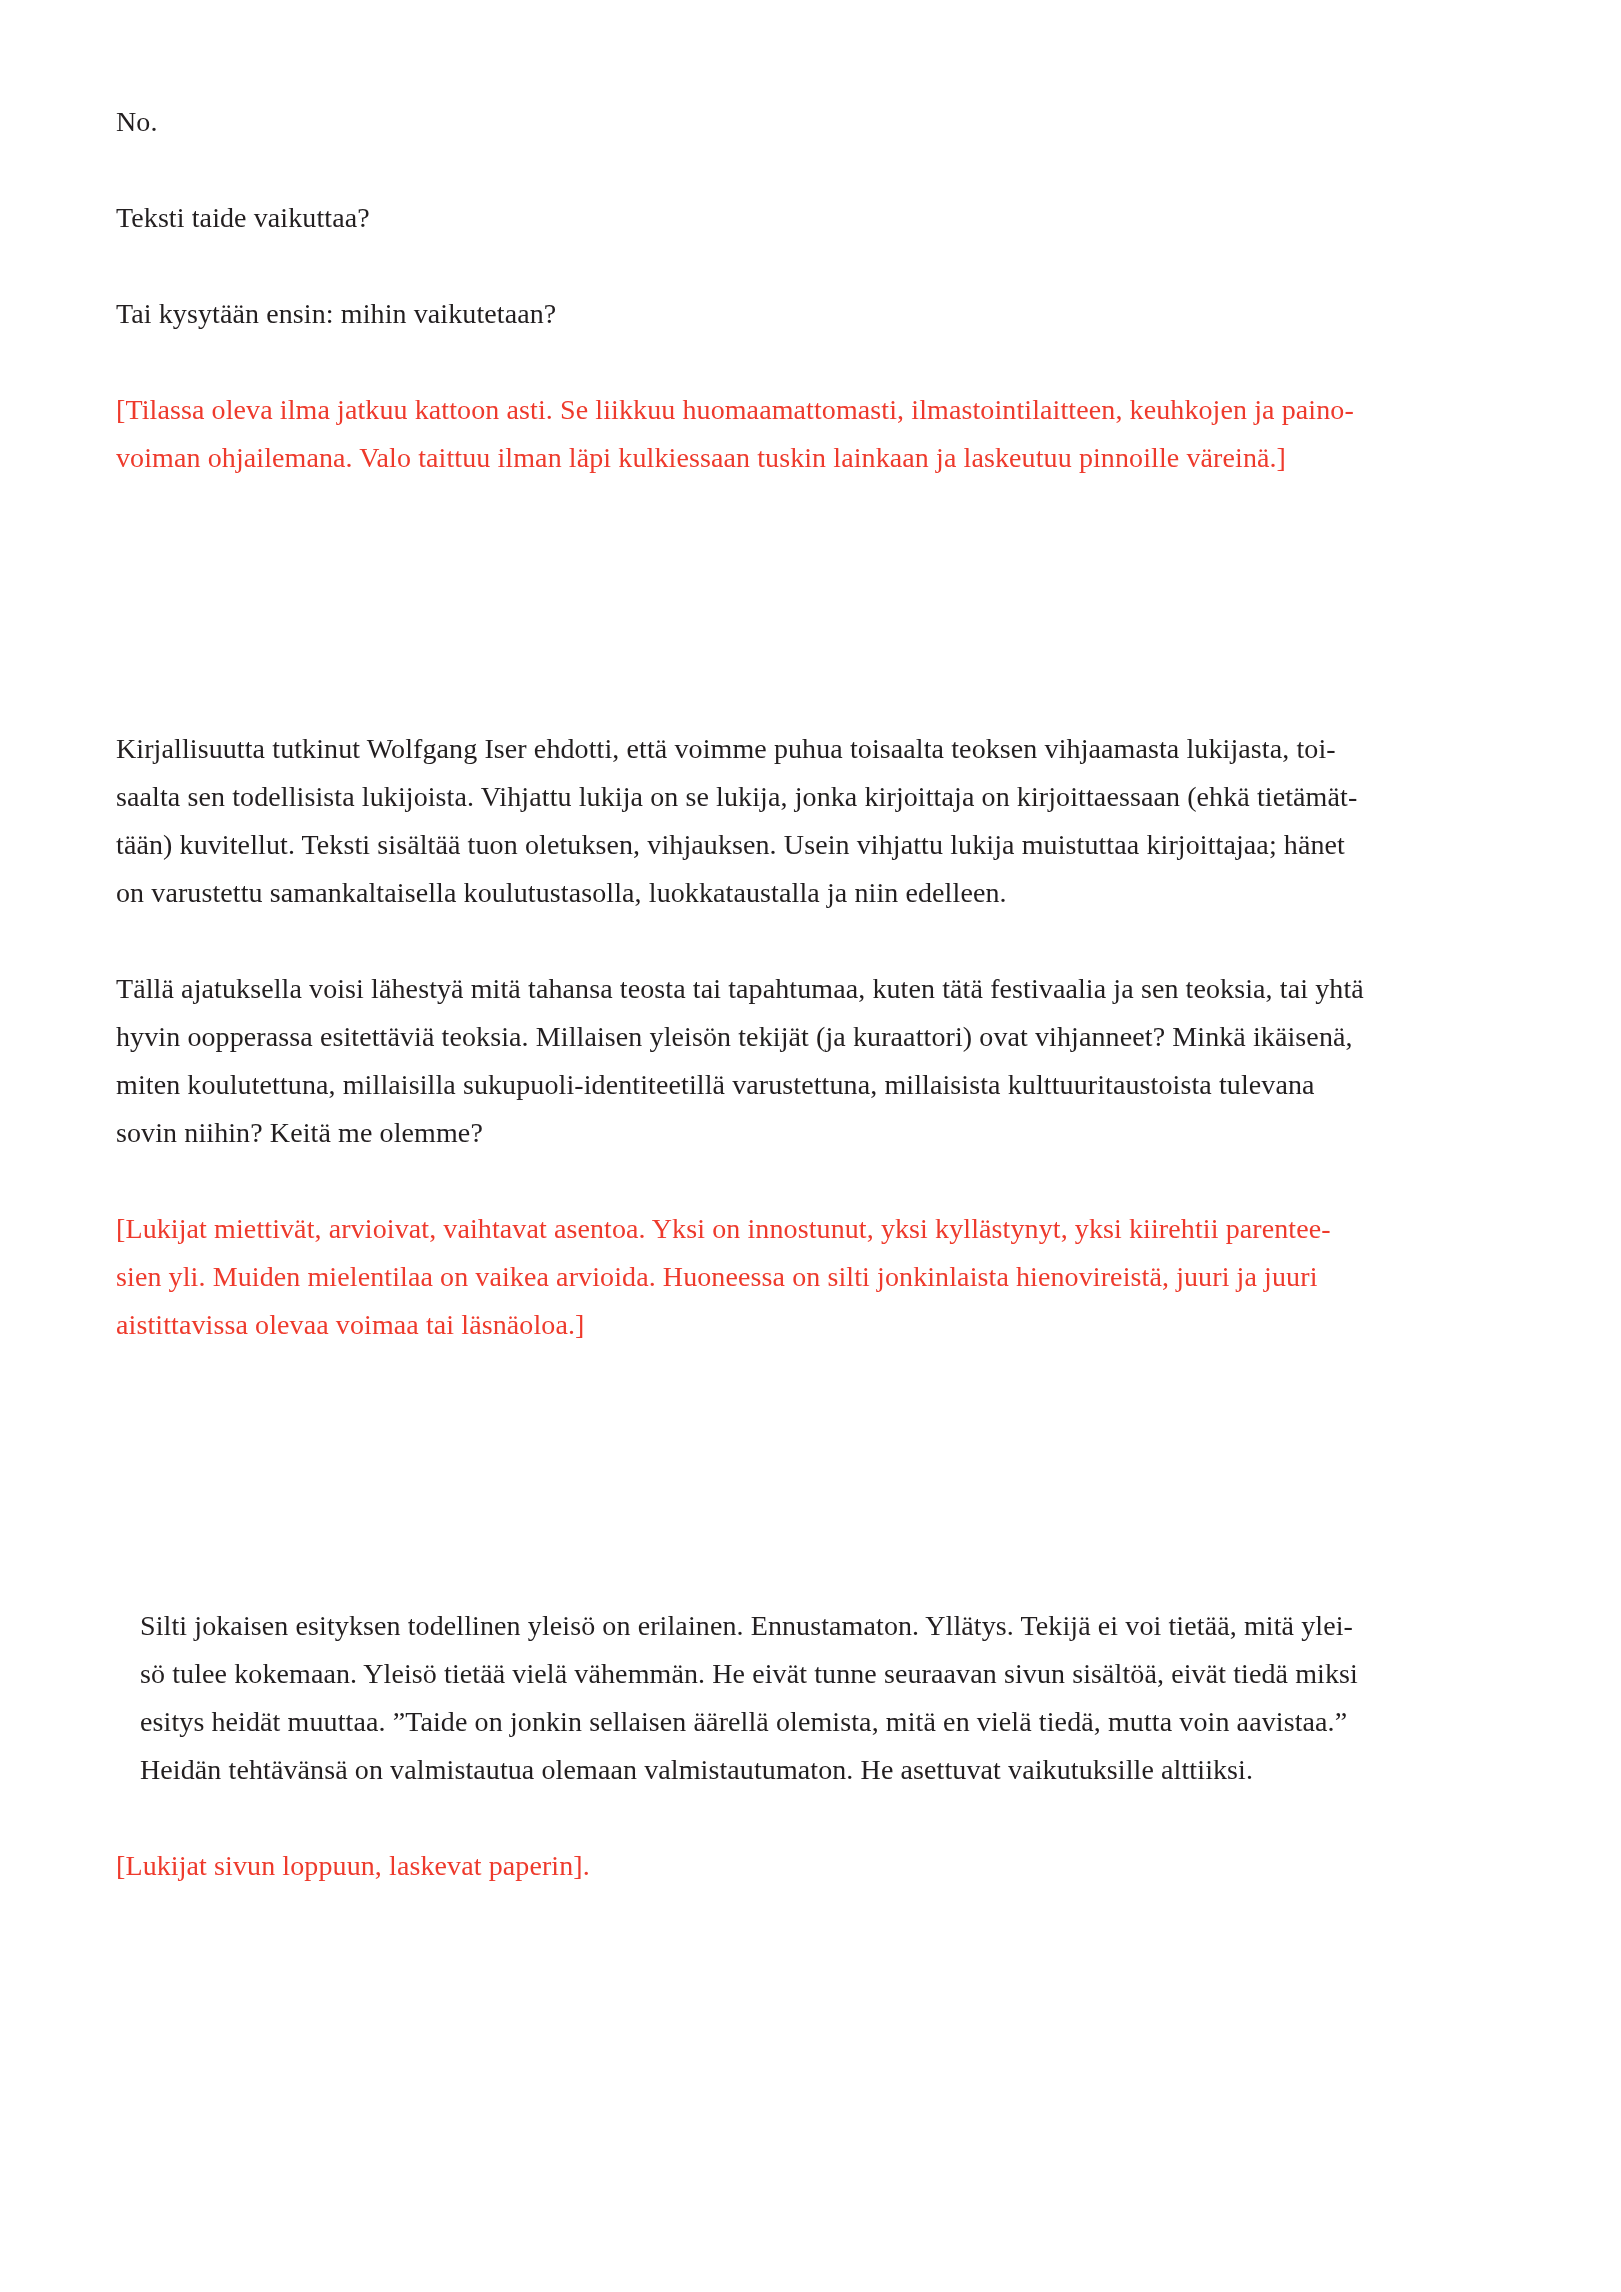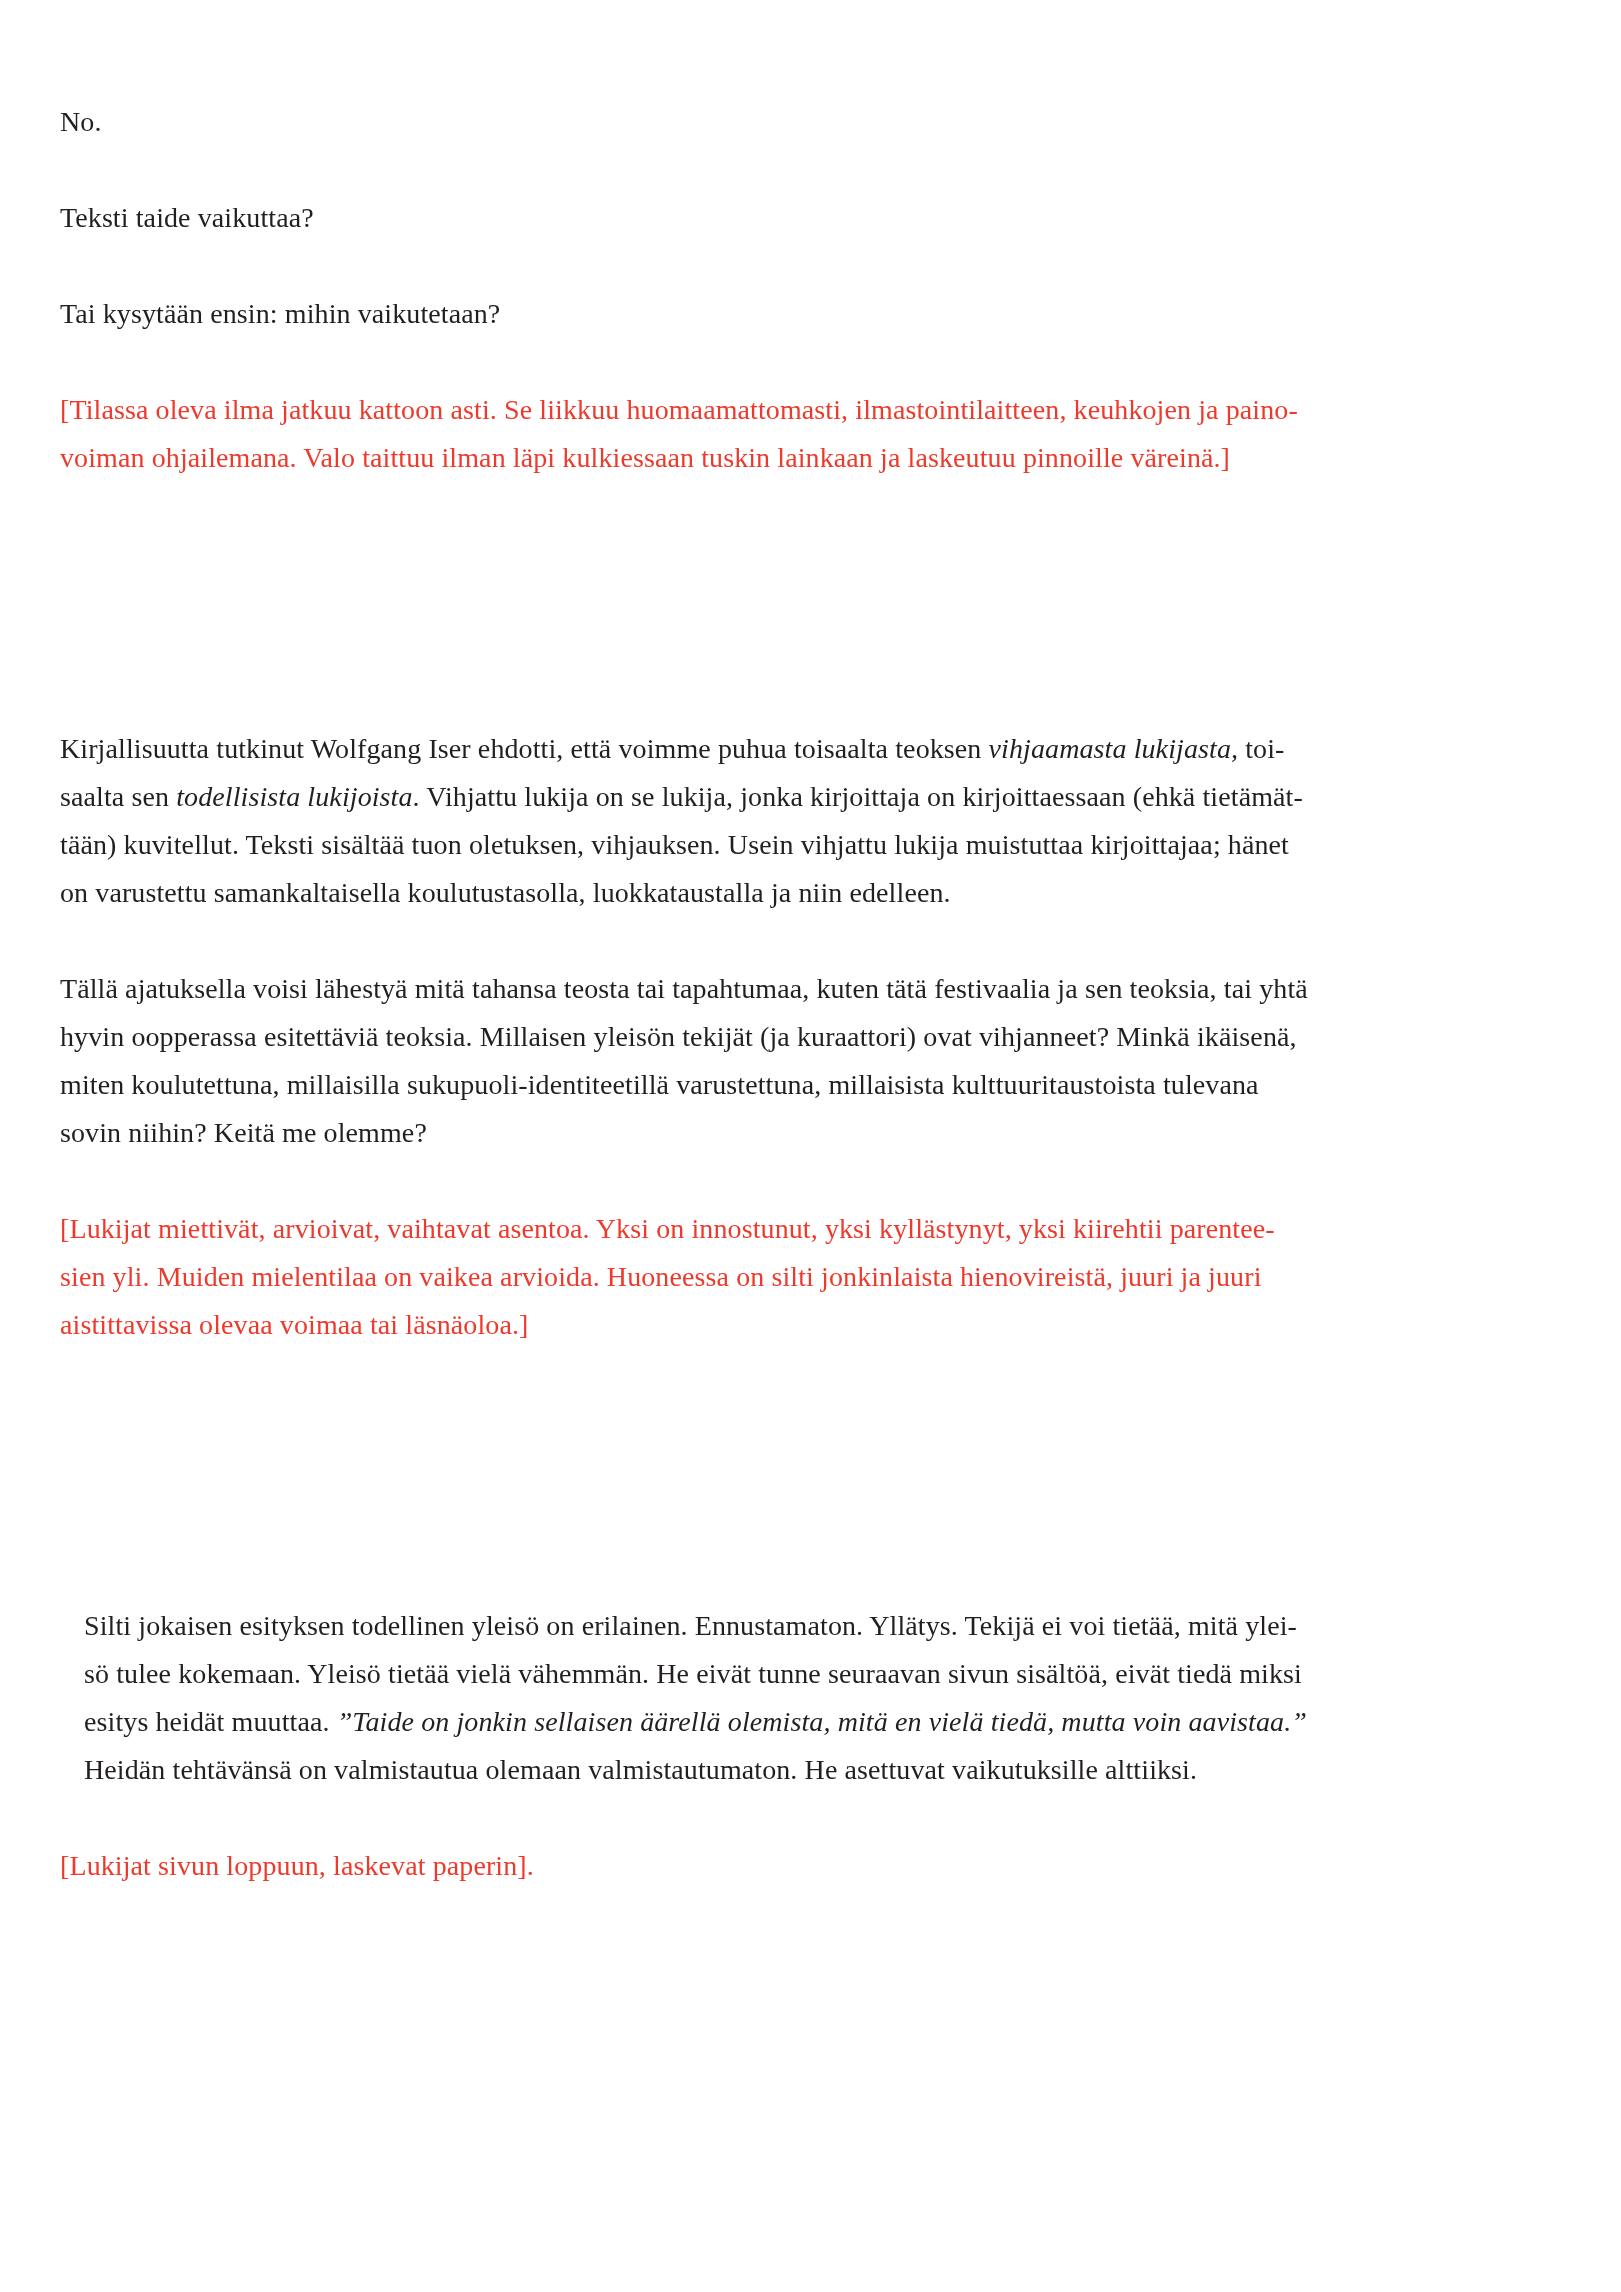--- a/index.html
+++ b/index.html
@@ -12,35 +12,34 @@
   body {
     width: 1621px;
     min-height: 2293px;
     background: var(--bg);
     overflow-x: hidden;
     font-family: "Liberation Serif", "DejaVu Serif", serif;
   }
   .page {
     width: 1621px;
     min-height: 2293px;
-    padding: 98px 59px 59px 60px;
+    padding: 98px 59px 59px 116px;
   }
   .content {
     width: 1462px;
   }
   .block {
     margin: 0 0 48px 0;
     font-size: 28px;
     line-height: 48px;
     color: var(--text);
     white-space: pre;
     letter-spacing: 0.1px;
   }
   .block .em {
-    font-style: italic;
   }
   .stage {
     color: var(--stage);
   }
   .gap-xl  { margin-top: 243px; }
   .gap-xxl { margin-top: 253px; margin-left: 24px; }
 </style>
 </head>
 <body>
 

